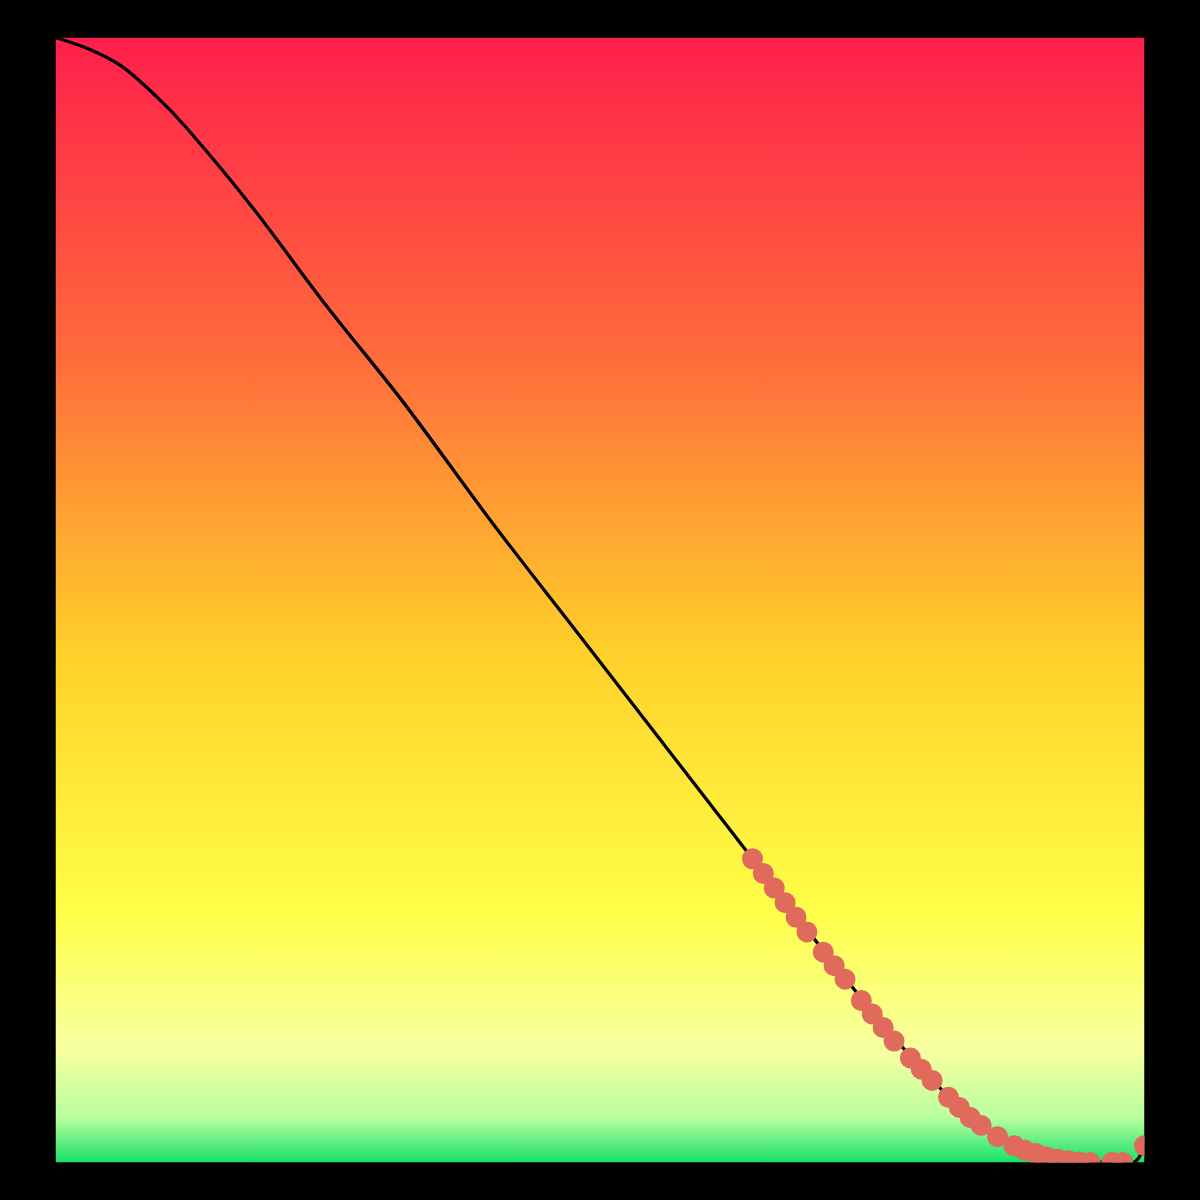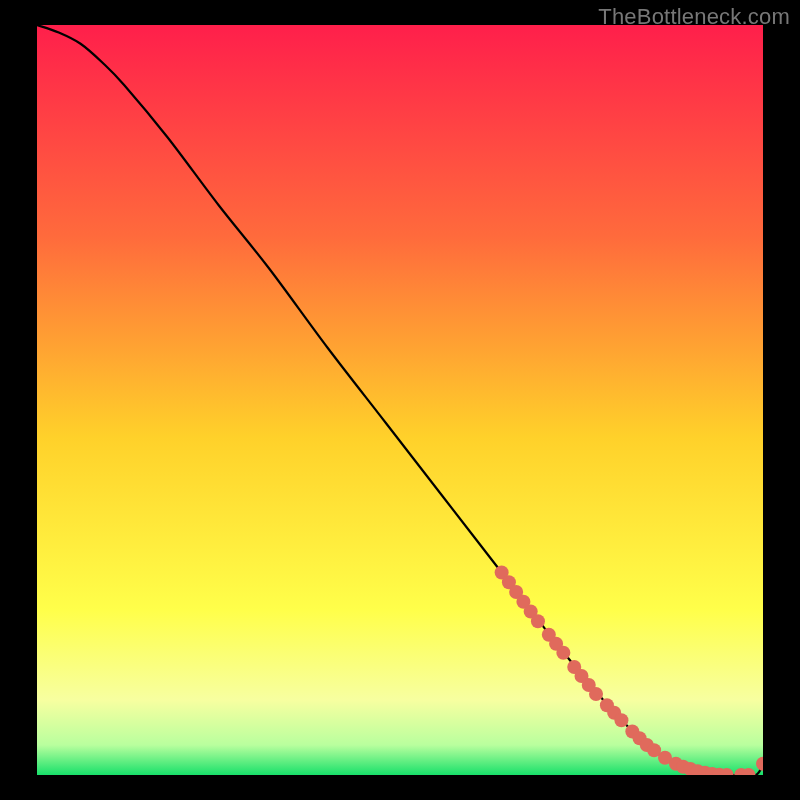--- a/index.html
+++ b/index.html
@@ -90,14 +90,13 @@
           <circle cx="712.1800000000001" cy="773.875" r="7" fill="#e06a5c"></circle>
           <circle cx="719.4399999999999" cy="774.625" r="7" fill="#e06a5c"></circle>
           <circle cx="726.6999999999999" cy="775" r="7" fill="#e06a5c"></circle>
           <circle cx="741.22" cy="775" r="7" fill="#e06a5c"></circle>
           <circle cx="748.48" cy="775" r="7" fill="#e06a5c"></circle>
           <circle cx="763" cy="763.75" r="7" fill="#e06a5c"></circle>
         </g>
     </g>
   </svg>
 
-  <div class="watermark">TheBottleneck.com</div>
 </div>
 
 </body></html>

